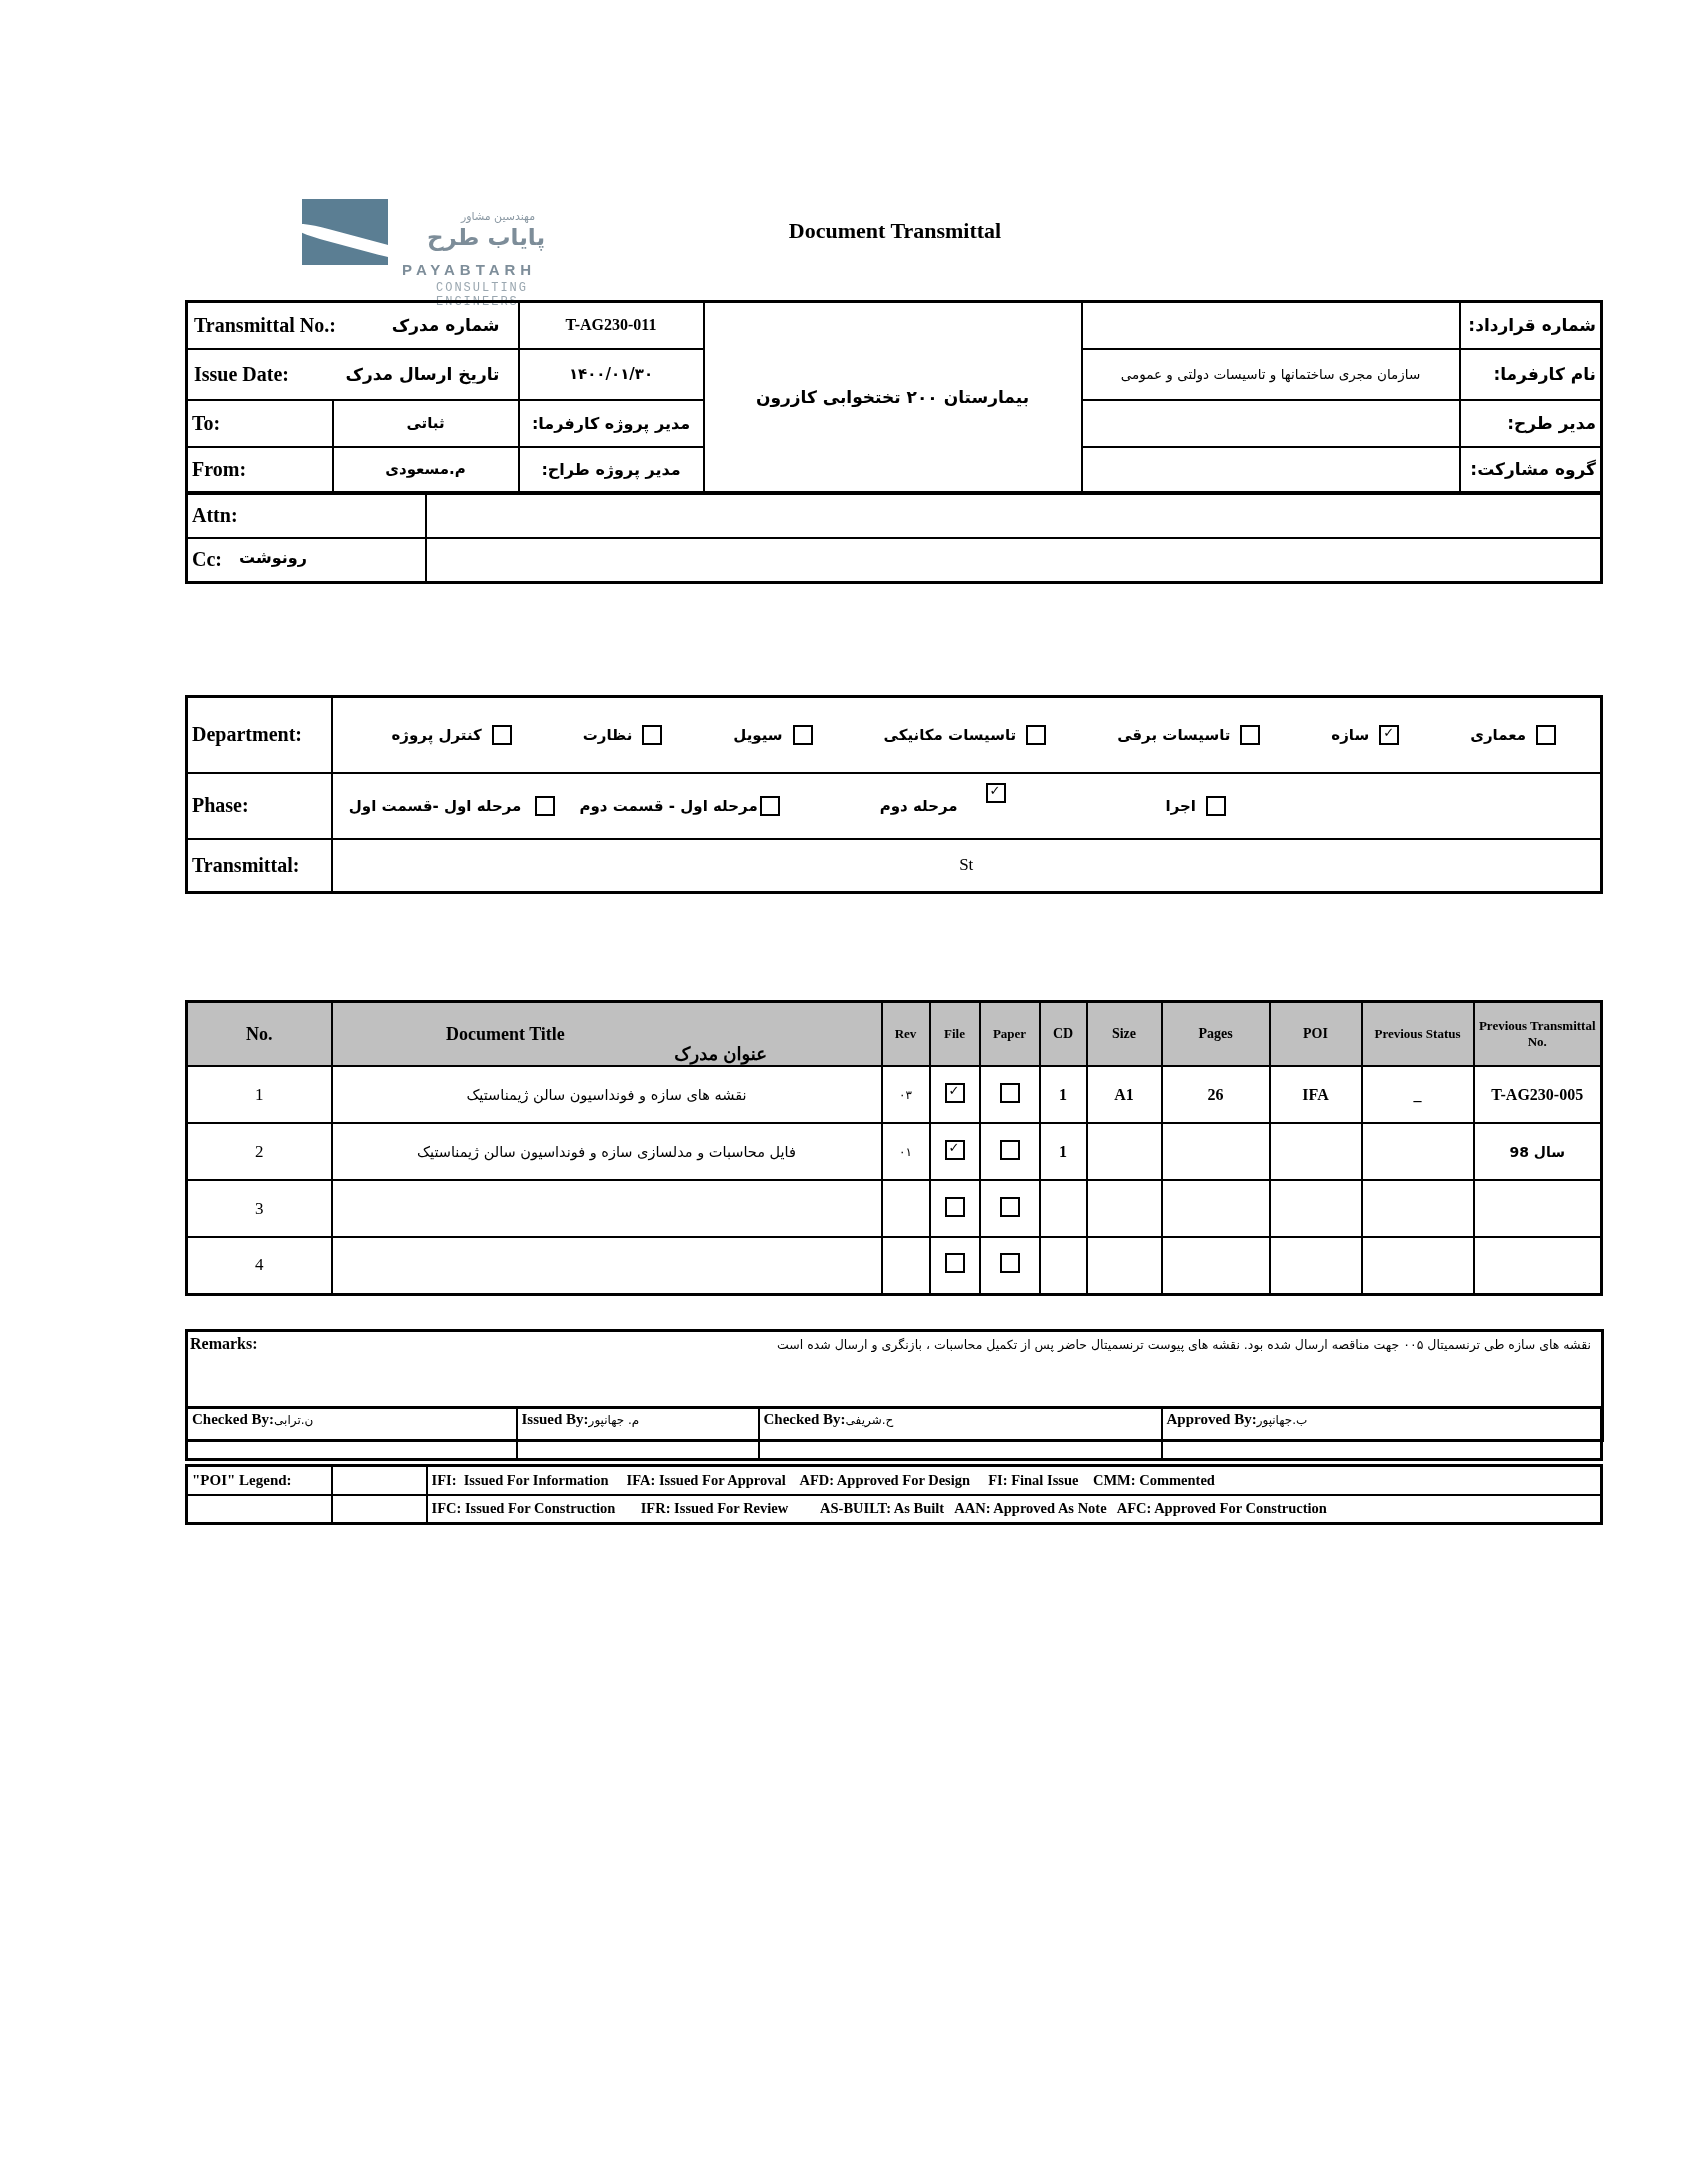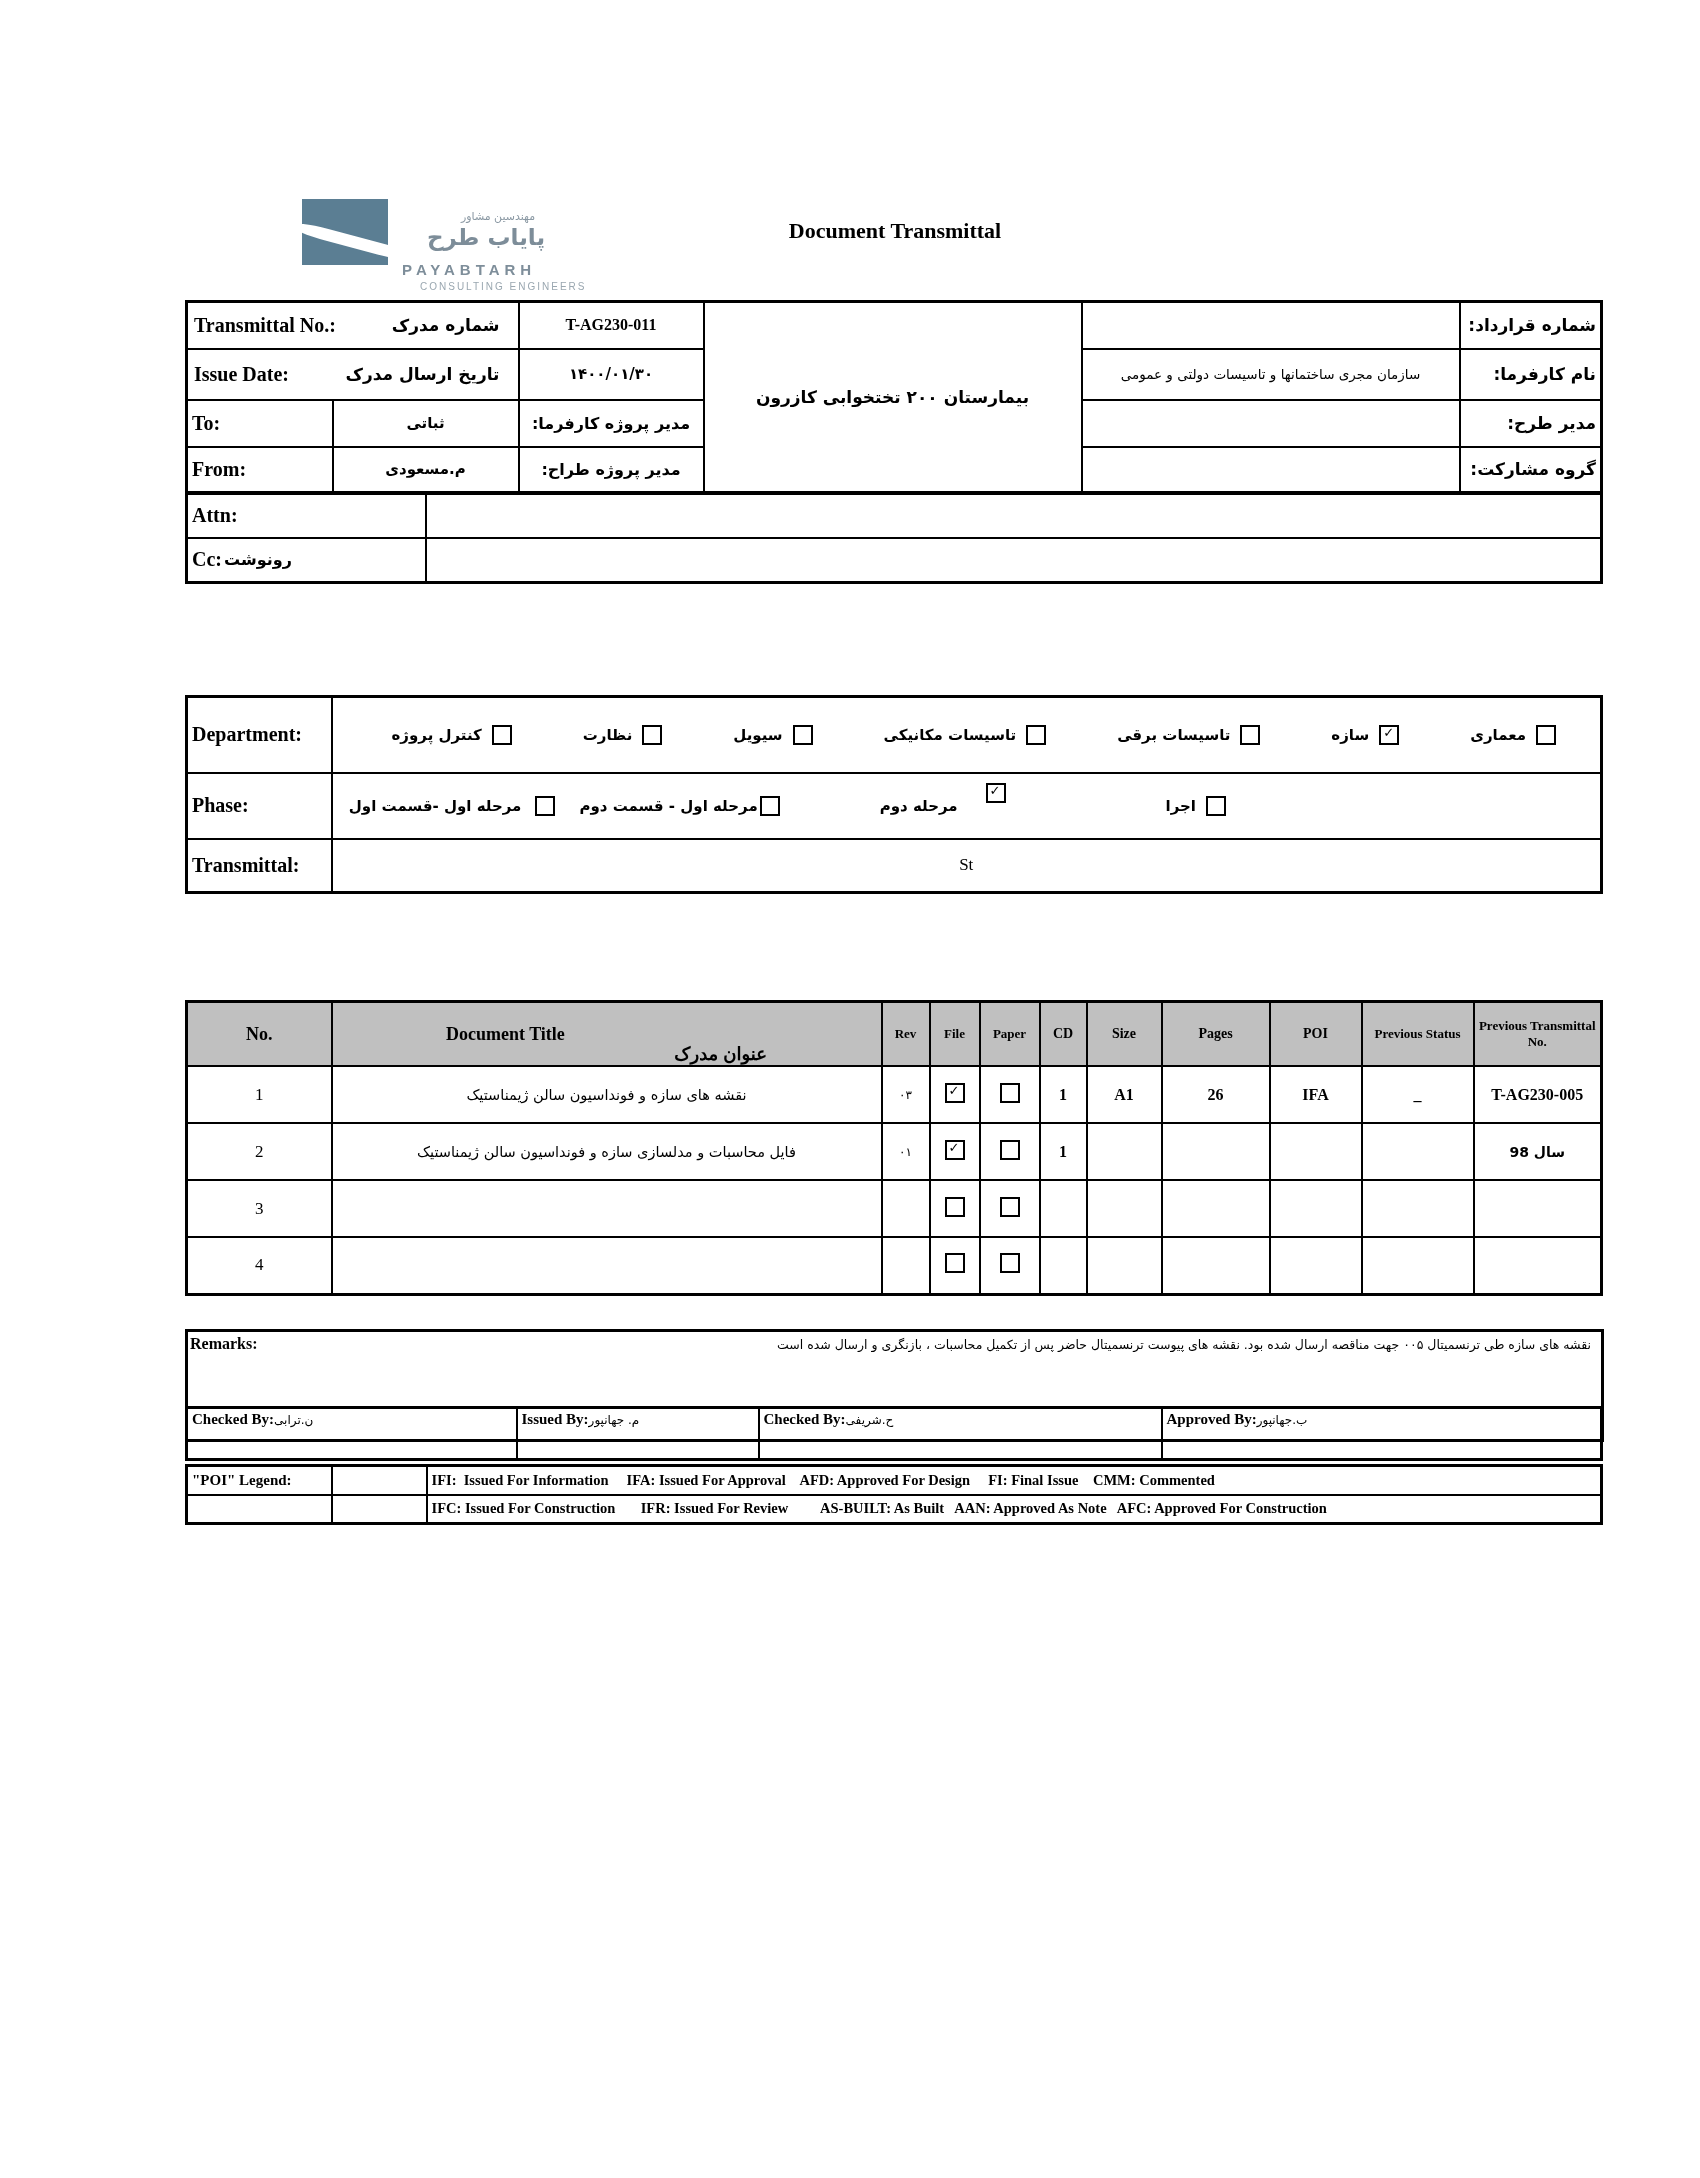--- a/index.html
+++ b/index.html
@@ -10,22 +10,22 @@
   
   .logo-square{position:absolute;left:302px;top:199px;width:86px;height:66px;background:#5b7e93;overflow:hidden;}
   .swoosh{position:absolute;left:-12px;top:36px;width:120px;height:12px;background:#fff;
           transform:rotate(15deg);border-radius:60% 40% 50% 60% / 100% 100% 100% 100%;}
   .logo-fa1{position:absolute;left:430px;top:210px;width:136px;text-align:center;
             font-family:"DejaVu Sans",sans-serif;font-size:11px;color:#8a98a3;direction:rtl;}
   .logo-fa2{position:absolute;left:405px;top:224px;width:162px;text-align:center;
             font-family:"DejaVu Sans",sans-serif;font-size:23px;font-weight:bold;color:#7d8d99;direction:rtl;}
   .logo-en{position:absolute;left:402px;top:261px;width:170px;font-size:15px;font-weight:bold;
            letter-spacing:5px;color:#7e8e9a;font-family:"Liberation Sans",sans-serif;}
-  .logo-en2{position:absolute;left:420px;top:281px;width:170px;font-size:10px;letter-spacing:2px;
-            color:#9aa7b0;font-family:Liberation Sans, sans-serif;}
+  .logo-en2{position:absolute;left:436px;top:281px;width:170px;font-size:12px;letter-spacing:2px;
+            color:#9aa7b0;font-family:Liberation Mono, monospace;}
 
   .doc-title{position:absolute;left:190px;top:218px;width:1410px;text-align:center;
              font-size:22px;font-weight:bold;}
 
   
   table.t{border-collapse:collapse;table-layout:fixed;width:1415px;}
   table.t td{border:2px solid #000;padding:0 4px;overflow:hidden;vertical-align:middle;}
   table.t{border:3px solid #000;}
   .fa{font-family:Liberation Sans, sans-serif;direction:rtl;margin-top:40px;}
 
@@ -36,21 +36,21 @@
   td.val{text-align:center;font-size:16px;font-weight:bold;}
   td.val-fa{text-align:center;font-family:"DejaVu Sans",sans-serif;direction:rtl;font-size:15px;font-weight:bold;}
   td.project{text-align:center;font-family:"DejaVu Sans",sans-serif;direction:rtl;
              font-size:17px;font-weight:bold;}
   td.rlabel{font-family:"DejaVu Sans",sans-serif;direction:rtl;text-align:right;
             font-size:17px;font-weight:bold;white-space:nowrap;padding:0 3px;}
   td.org{text-align:center;font-family:"DejaVu Sans",sans-serif;direction:rtl;font-size:13.5px;}
   td.role{text-align:center;font-family:"DejaVu Sans",sans-serif;direction:rtl;
           font-size:16px;font-weight:bold;white-space:nowrap;padding:0 1px;border-radius:22px;}
   td.toplbl{font-size:20px;font-weight:bold;}
-  .cc-pair{display:flex;align-items:center;gap:2px;font-size:20px;font-weight:bold;}
+  .cc-pair{display:flex;align-items:flex-start;gap:17px;font-size:20px;font-weight:bold;}
   .cc-fa{font-family:"DejaVu Sans",sans-serif;direction:rtl;font-size:16px;font-weight:bold;}
 
   
   .cb{display:inline-block;width:16px;height:16px;border:2px solid #000;background:#fff;
       position:relative;flex:none;}
   .cb.checked::after{content:"\2713";position:absolute;left:2px;top:-2px;font-size:13px;
       font-family:"DejaVu Sans",sans-serif;font-weight:normal;}
   .cb.raised{top:-13px;}
 
   

